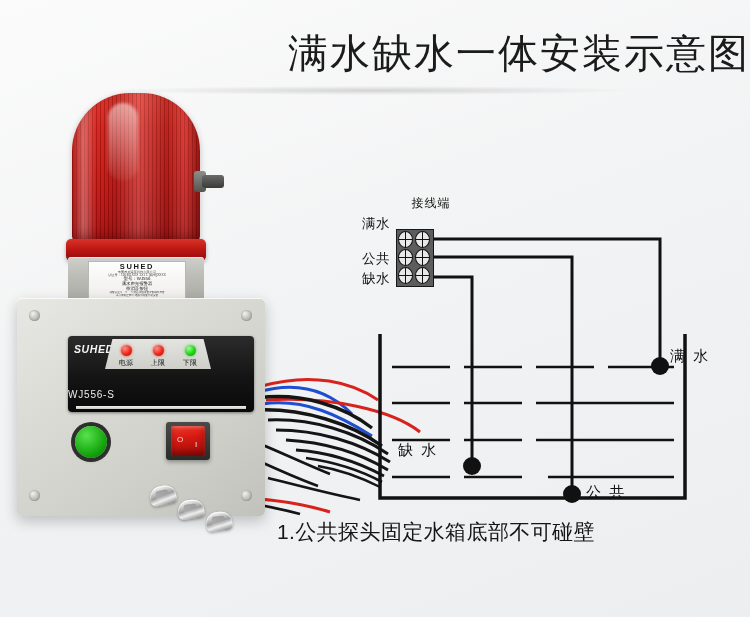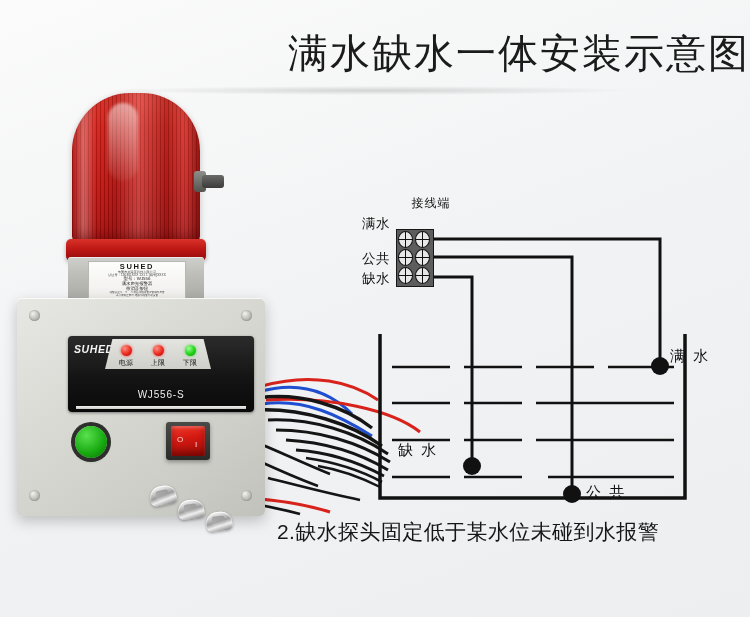--- a/index.html
+++ b/index.html
@@ -125,21 +125,21 @@
   .led.green { background: radial-gradient(circle at 34% 30%, #9cff96, #1fd317 55%, #0f9a0c 100%); box-shadow: 0 0 3px rgba(40,210,30,.8); }
   .led-cap {
     position: absolute; top: 19px; width: 26px; text-align: center;
     font-size: 7px; color: #151515; letter-spacing: .2px;
   }
   #panel-name {
     position: absolute; left: 0; right: 0; top: 36px; text-align: center;
     font-size: 13px; font-weight: bold; letter-spacing: 3px; color: #f2f2f2;
   }
   #panel-model {
-    position: absolute; left: 0; right: 0; top: 53px; text-align: center;
+    position: absolute; left: 0; right: 0; top: 53px; 
     font-size: 10px; letter-spacing: .8px; color: #ededed;
   }
   #panel-slot {
     position: absolute; left: 8px; right: 8px; top: 70px; height: 3px;
     background: linear-gradient(180deg, #f0f0ee, #c9c9c5);
   }
   #green-btn {
     position: absolute; left: 58px; top: 128px; width: 32px; height: 32px;
     border-radius: 50%;
     background: radial-gradient(circle at 36% 30%, #59e14e, #16a80f 60%, #0a6f08 100%);
@@ -357,16 +357,16 @@
       <circle cx="142" cy="271" r="9" fill="#111111"></circle>
       <circle cx="242" cy="299" r="9" fill="#111111"></circle>
     </svg>
 
     <div class="probe-caption" style="left:340px;top:152px">满 水</div>
     <div class="probe-caption" style="left:68px;top:246px">缺 水</div>
     <div class="probe-caption" style="left:256px;top:288px">公 共</div>
   </div>
 
   <div id="notes">
-    <div class="note-line">2.缺水探头固定低于某水位未碰到水报警</div>
+    <div class="note-line">1.公共探头固定水箱底部不可碰壁</div>
   </div>
 
 </div>
 
 </body></html>

